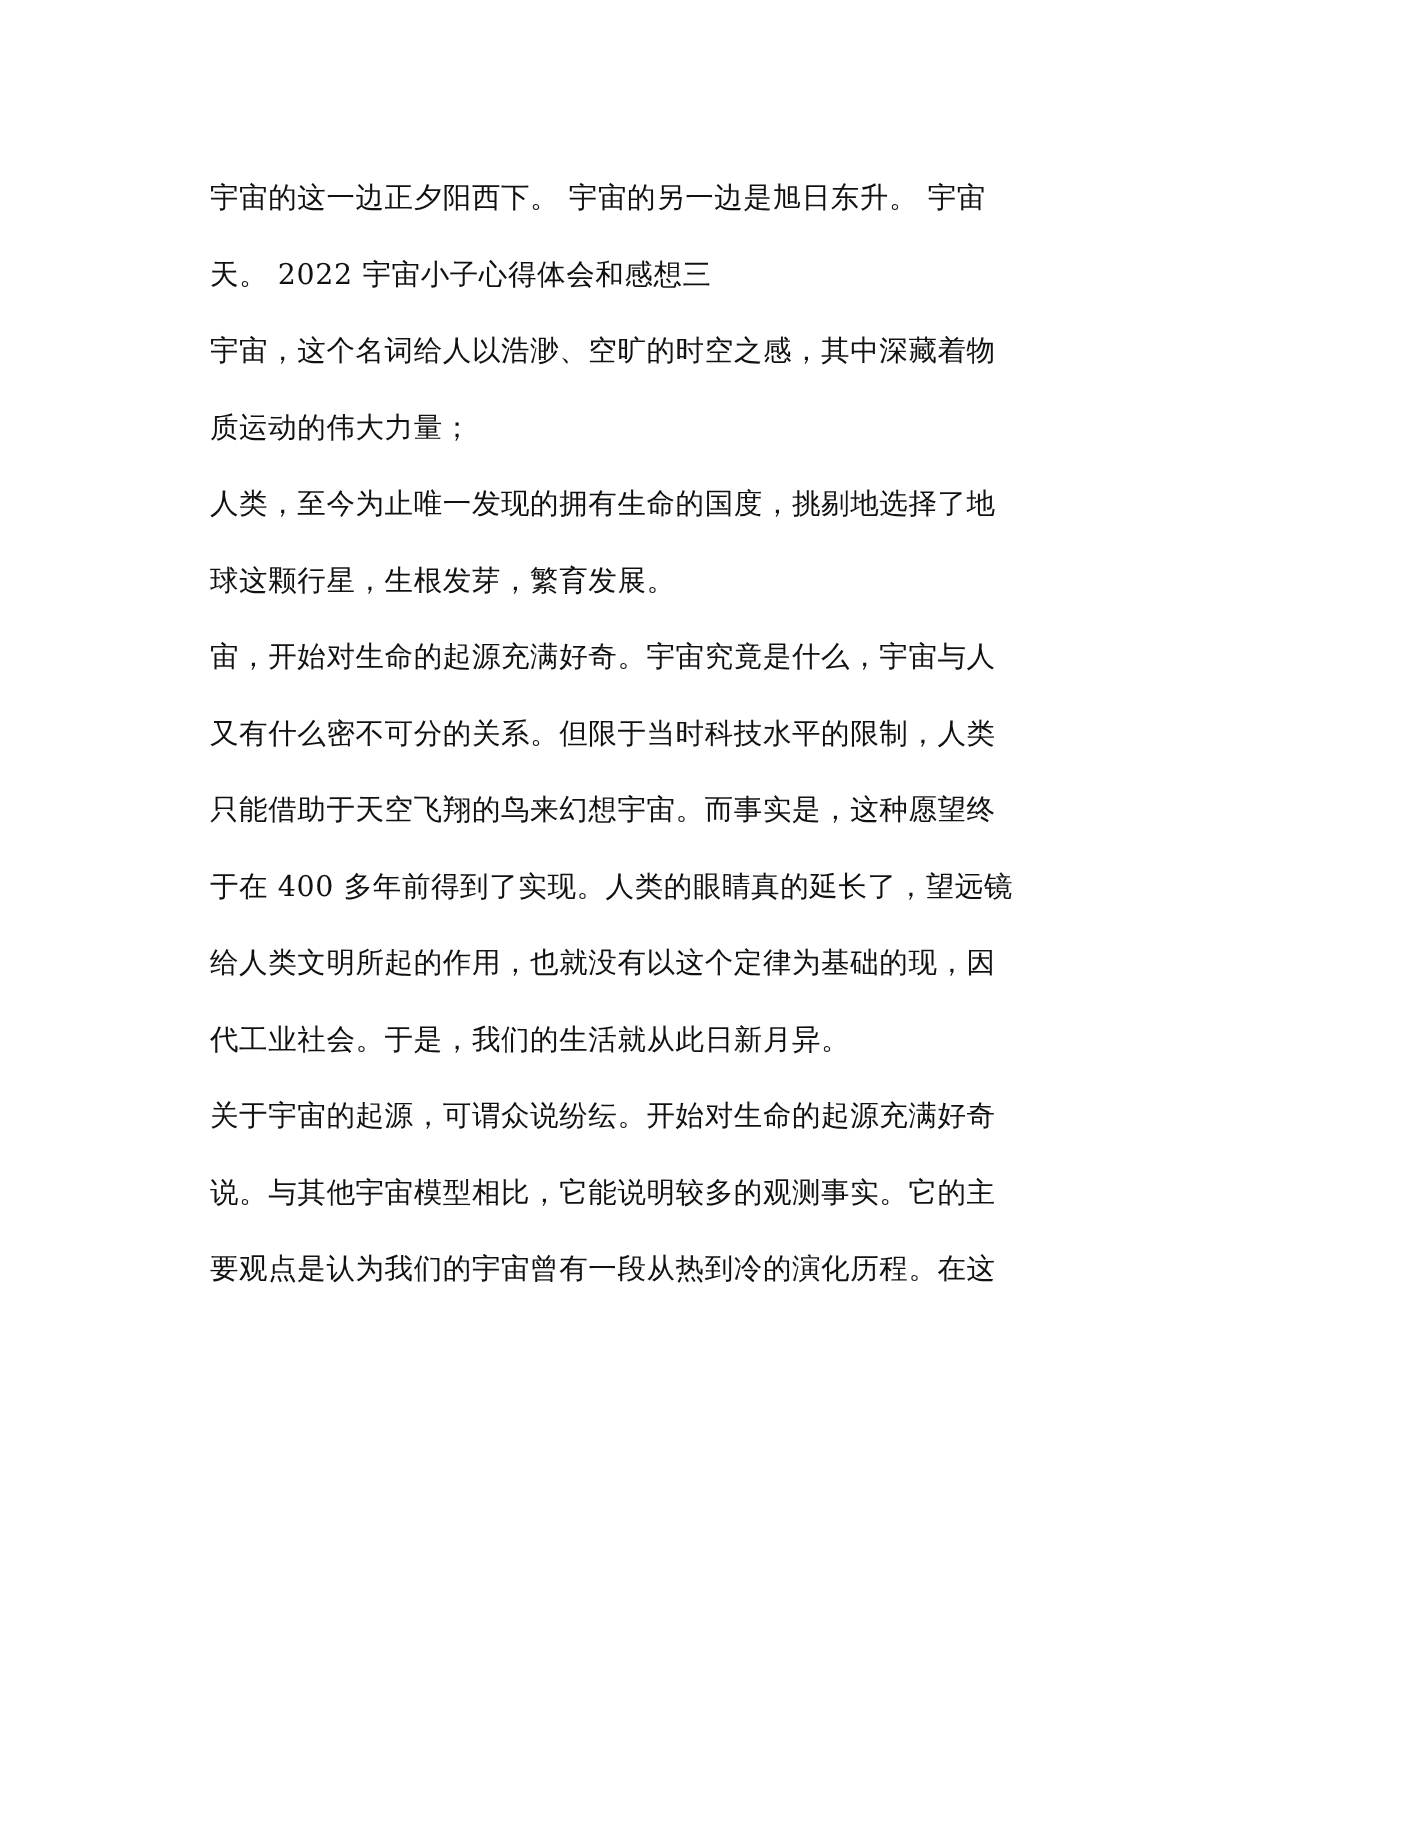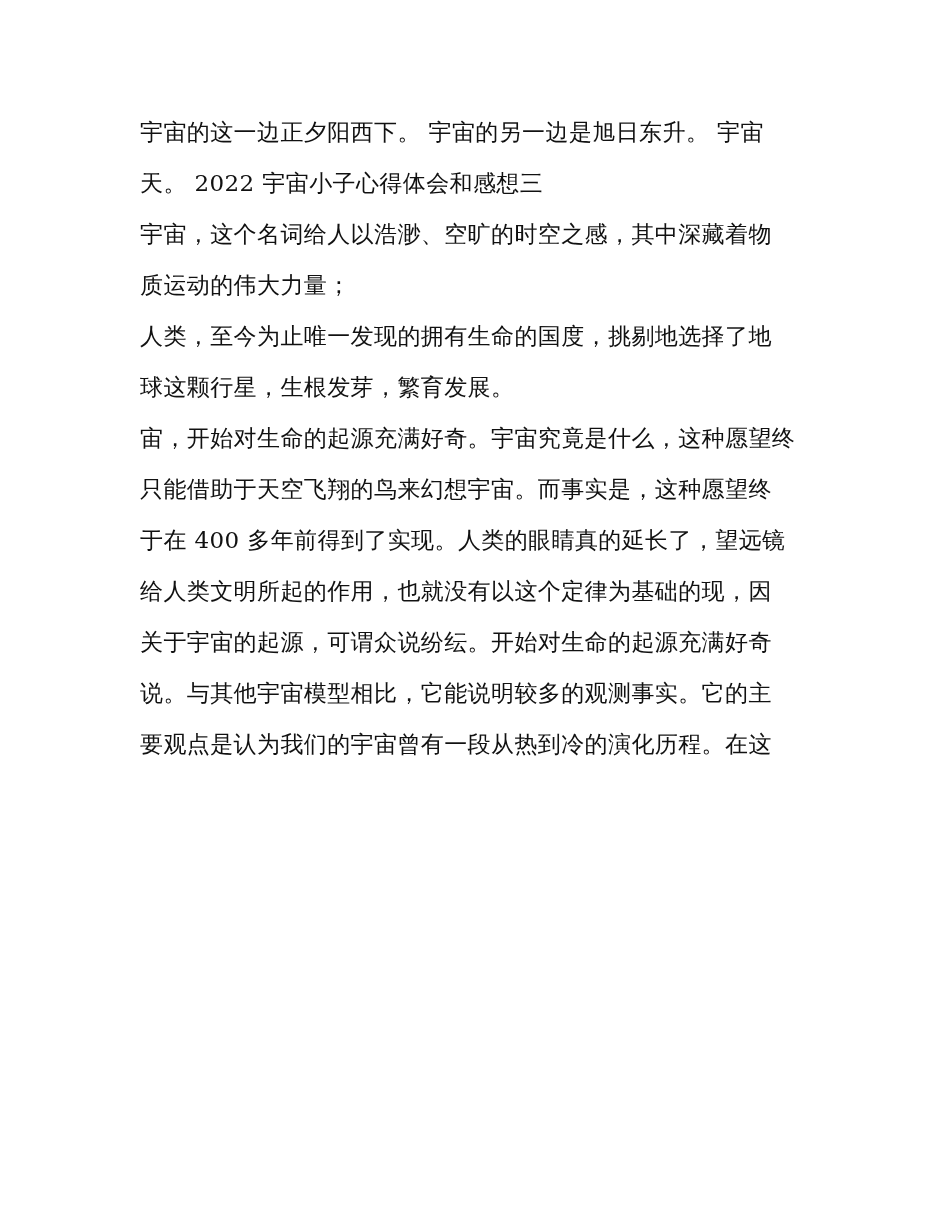--- a/index.html
+++ b/index.html
@@ -22,40 +22,42 @@
       background: #ffffff;
     }
     .content {
       position: absolute;
       left: 140px;
       top: 107px;
       width: 680px;
     }
     .line {
       font-family: "DejaVu Serif", "Liberation Serif", serif;
-      font-size: 23px;
+      font-size: 19px;
       line-height: 51px;
       height: 51px;
       color: #111111;
       white-space: nowrap;
       letter-spacing: 0.4px;
     }
   </style>
 </head>
 <body>
 
 <div class="page">
   <div class="content">
     <div class="line">宇宙的这一边正夕阳西下。 宇宙的另一边是旭日东升。 宇宙</div>
     <div class="line">天。 2022 宇宙小子心得体会和感想三</div>
     <div class="line">宇宙，这个名词给人以浩渺、空旷的时空之感，其中深藏着物</div>
     <div class="line">质运动的伟大力量；</div>
     <div class="line">人类，至今为止唯一发现的拥有生命的国度，挑剔地选择了地</div>
     <div class="line">球这颗行星，生根发芽，繁育发展。</div>
-    <div class="line">宙，开始对生命的起源充满好奇。宇宙究竟是什么，这种愿望终</div>
+    <div class="line">宙，开始对生命的起源充满好奇。宇宙究竟是什么，宇宙与人</div>
+    <div class="line">又有什么密不可分的关系。但限于当时科技水平的限制，人类</div>
     <div class="line">只能借助于天空飞翔的鸟来幻想宇宙。而事实是，这种愿望终</div>
     <div class="line">于在 400 多年前得到了实现。人类的眼睛真的延长了，望远镜</div>
     <div class="line">给人类文明所起的作用，也就没有以这个定律为基础的现，因</div>
+    <div class="line">代工业社会。于是，我们的生活就从此日新月异。</div>
     <div class="line">关于宇宙的起源，可谓众说纷纭。开始对生命的起源充满好奇</div>
     <div class="line">说。与其他宇宙模型相比，它能说明较多的观测事实。它的主</div>
     <div class="line">要观点是认为我们的宇宙曾有一段从热到冷的演化历程。在这</div>
   </div>
 </div>
 
 </body></html>

